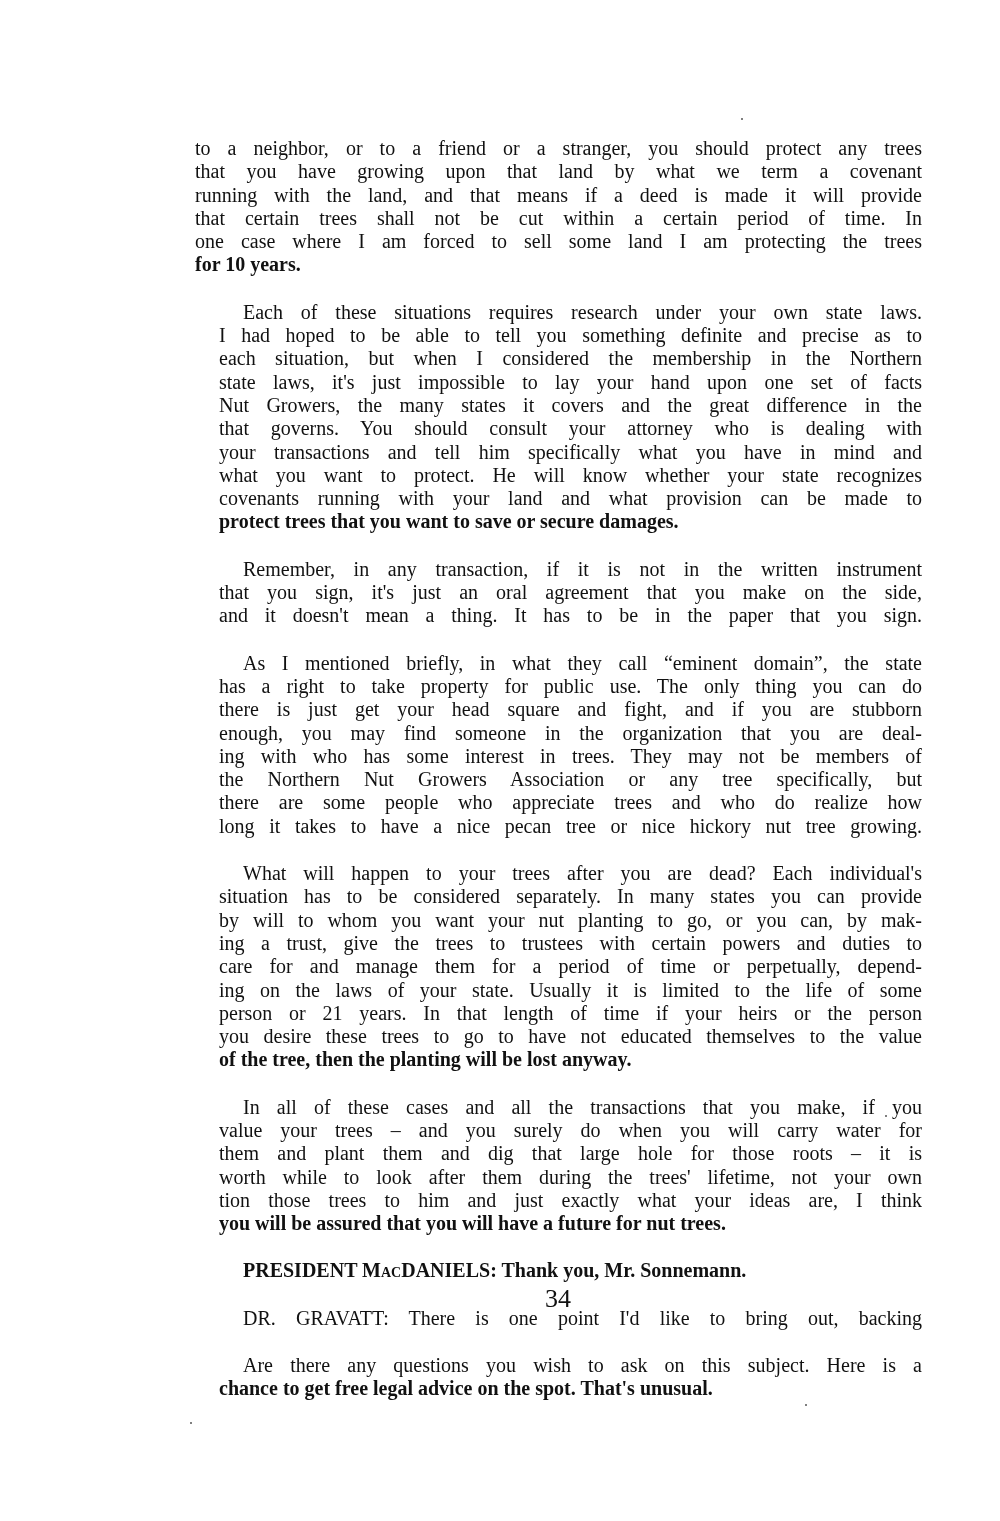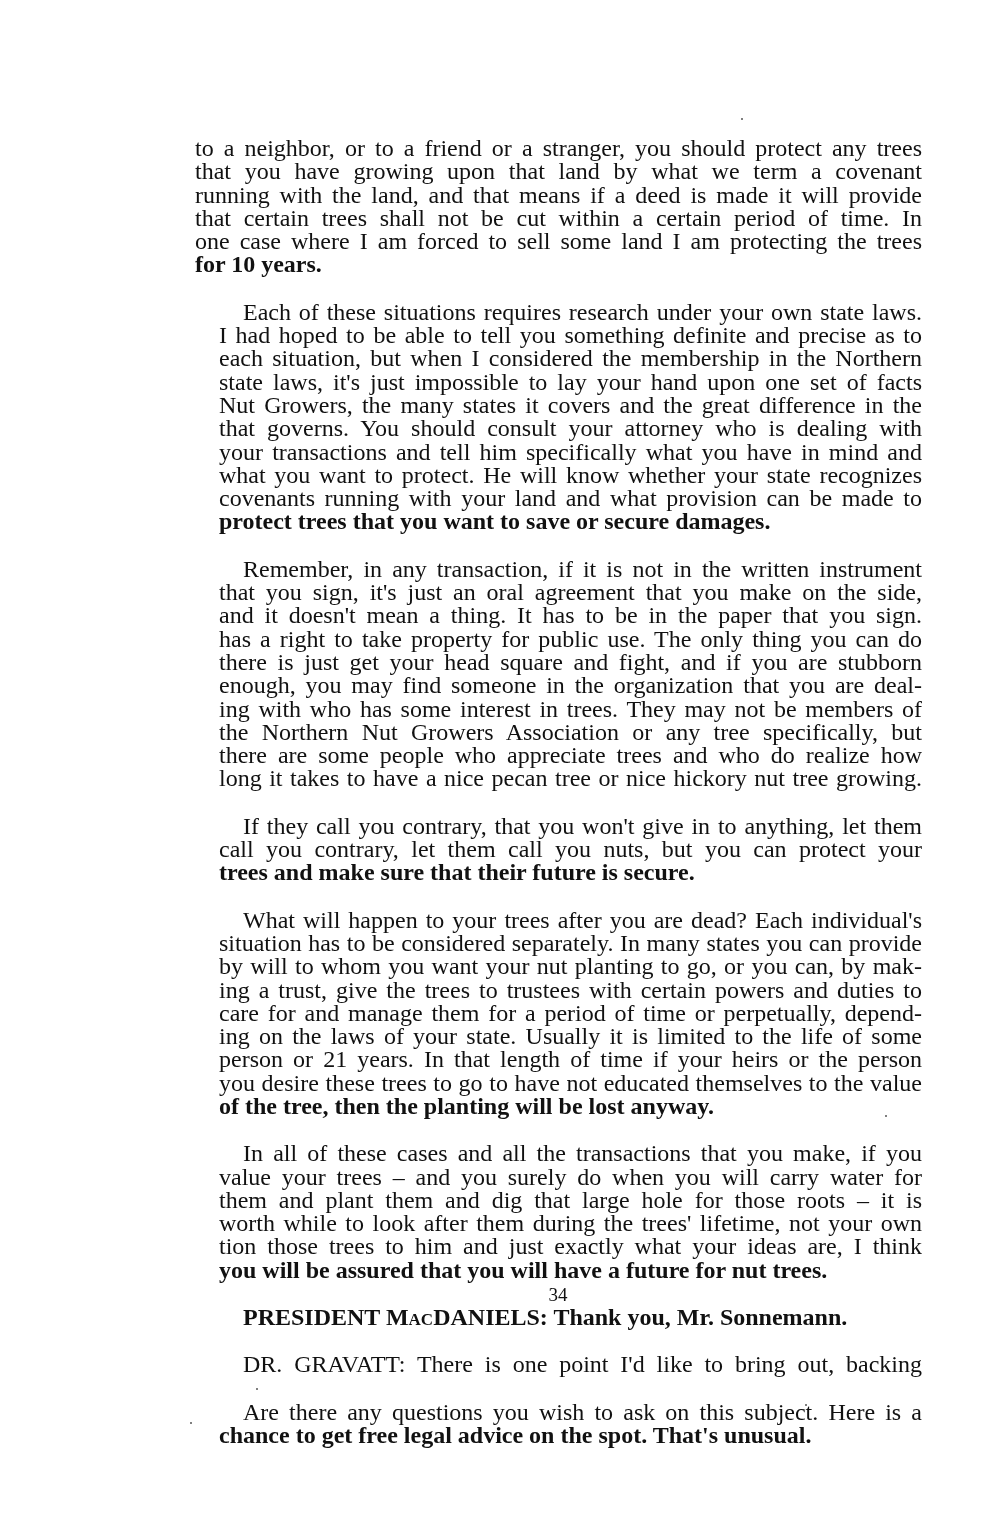--- a/index.html
+++ b/index.html
@@ -12,21 +12,21 @@
       height: 1521px;
       position: relative;
       overflow: hidden;
     }
     .page {
       position: absolute;
       left: 195px;
       top: 137px;
       width: 727px;
       font-family: "Liberation Serif", "DejaVu Serif", serif;
-      font-size: 24px;
+      font-size: 20px;
       line-height: 23.3px;
       color: #111111;
     }
     .para {
       margin: 0;
       text-align: justify;
       text-indent: 24px;
       hyphens: manual;
     }
     .para.first {
@@ -50,21 +50,21 @@
     .smallcaps {
       font-variant: small-caps;
     }
     .page-number {
       position: absolute;
       left: 0;
       width: 1000px;
       top: 1284px;
       text-align: center;
       font-family: "Liberation Serif", "DejaVu Serif", serif;
-      font-size: 19px;
+      font-size: 26px;
       color: #111111;
       padding-left: 116px;
       box-sizing: border-box;
     }
     .speck {
       position: absolute;
       width: 2px;
       height: 2px;
       background: #555;
       border-radius: 1px;
@@ -97,34 +97,30 @@
     <span class="line last">protect trees that you want to save or secure damages.</span>
   </div>
 
   <div class="para">
     <span class="line indent">Remember, in any transaction, if it is not in the written instrument</span>
     <span class="line">that you sign, it's just an oral agreement that you make on the side,</span>
     <span class="line">and it doesn't mean a thing. It has to be in the paper that you sign.</span>
   </div>
 
   <div class="para">
+    <span class="line indent">As I mentioned briefly, in what they call “eminent domain”, the state</span>
     <span class="line">has a right to take property for public use. The only thing you can do</span>
     <span class="line">there is just get your head square and fight, and if you are stubborn</span>
     <span class="line">enough, you may find someone in the organization that you are deal-</span>
     <span class="line">ing with who has some interest in trees. They may not be members of</span>
     <span class="line">the Northern Nut Growers Association or any tree specifically, but</span>
     <span class="line">there are some people who appreciate trees and who do realize how</span>
     <span class="line">long it takes to have a nice pecan tree or nice hickory nut tree growing.</span>
   </div>
 
-  <div class="para">
-    <span class="line indent">If they call you contrary, that you won't give in to anything, let them</span>
-    <span class="line">call you contrary, let them call you nuts, but you can protect your</span>
-    <span class="line last">trees and make sure that their future is secure.</span>
-  </div>
 
   <div class="para">
     <span class="line indent">What will happen to your trees after you are dead? Each individual's</span>
     <span class="line">situation has to be considered separately. In many states you can provide</span>
     <span class="line">by will to whom you want your nut planting to go, or you can, by mak-</span>
     <span class="line">ing a trust, give the trees to trustees with certain powers and duties to</span>
     <span class="line">care for and manage them for a period of time or perpetually, depend-</span>
     <span class="line">ing on the laws of your state. Usually it is limited to the life of some</span>
     <span class="line">person or 21 years. In that length of time if your heirs or the person</span>
     <span class="line">you desire these trees to go to have not educated themselves to the value</span>

